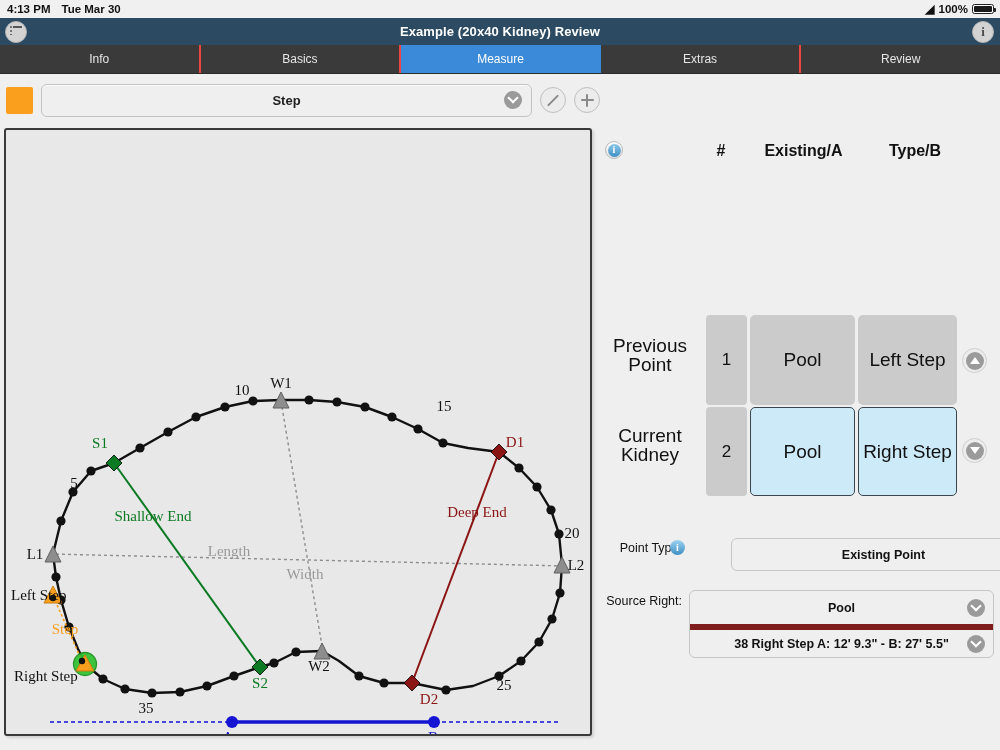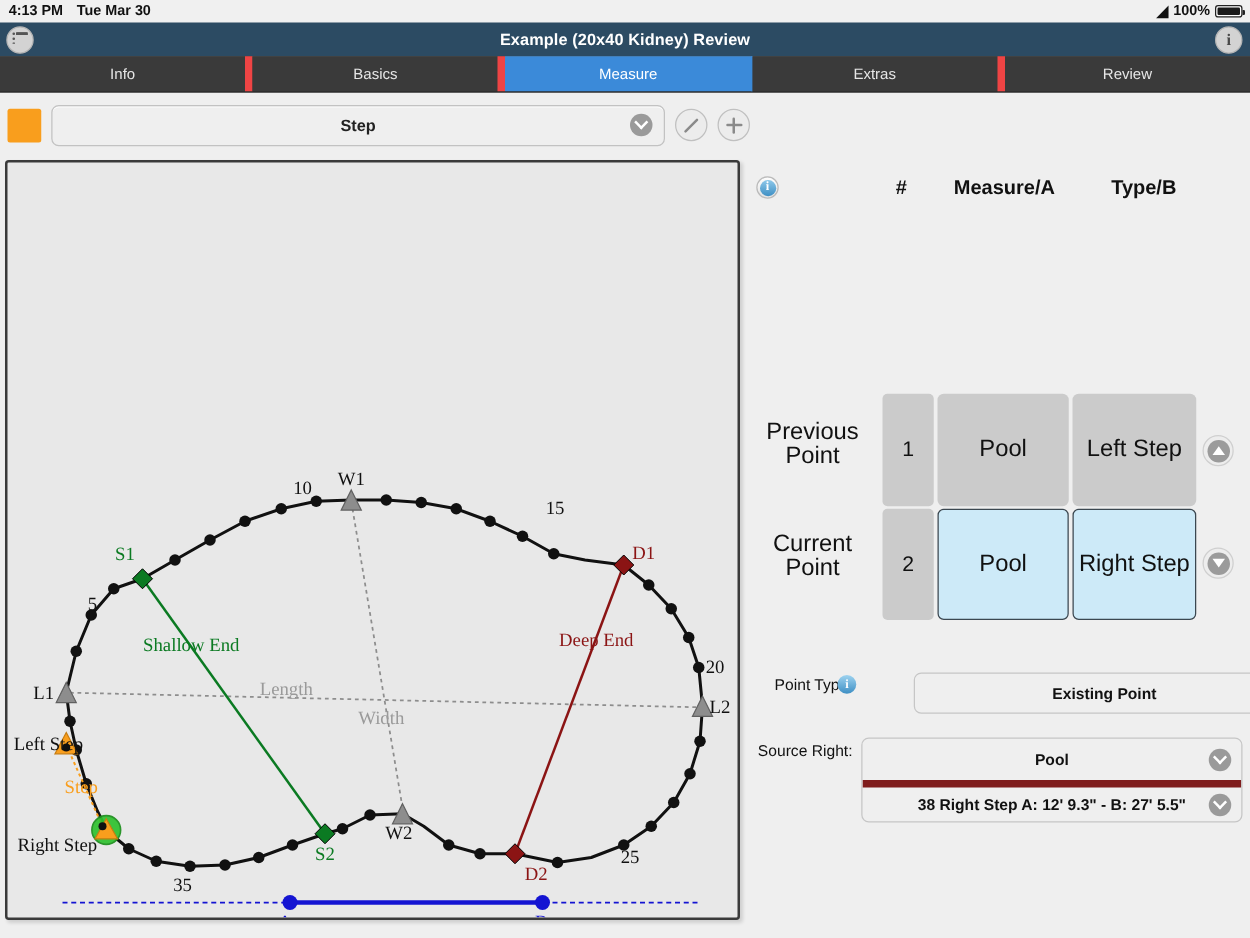--- a/index.html
+++ b/index.html
@@ -65,21 +65,21 @@
   .i-glyph{ font-family:"Liberation Serif",serif; font-weight:bold; font-size:13px; color:#4a4a4a; line-height:1;}
 
   
   #tab-bar{
     position:absolute; left:0; top:45px; width:1000px; height:29px;
     background:#3a3a3a; display:flex; border-bottom:1px solid #2a2a2a;
   }
   .tab{
     flex:1 1 0; display:flex; align-items:center; justify-content:center;
     color:#e6e6e6; font-size:12px; font-weight:normal;
-    border-right:6px solid #ef4444; background:#3a3a3a; cursor:default;
+    border-right:2px solid #ef4444; background:#3a3a3a; cursor:default;
   }
   .tab:last-child{ border-right:none; }
   .tab.selected{ background:#3b8ad9; color:#fff; border-right:1px solid #3b8ad9; }
 
   
   #feature-toolbar{
     position:absolute; left:0; top:74px; width:600px; height:52px;
     display:flex; align-items:center;
   }
   #color-swatch{
@@ -395,25 +395,25 @@
   </svg>
 </div>
 
 <div id="right-panel">
 
   <div id="info-table-icon">
     <span class="dot">i</span>
   </div>
 
   <div class="col-head" id="head-num">#</div>
-  <div class="col-head" id="head-feature">Measure/A</div>
+  <div class="col-head" id="head-feature">Existing/A</div>
   <div class="col-head" id="head-point">Type/B</div>
 
   <div class="row-label" id="label-previous">Previous Point</div>
-  <div class="row-label" id="label-current">Current Point</div>
+  <div class="row-label" id="label-current">Current Kidney</div>
 
   <div class="cell num" id="cell-1-num">1</div>
   <div class="cell" id="cell-1-feature">Pool</div>
   <div class="cell" id="cell-1-point">Left Step</div>
 
   <div class="cell num" id="cell-2-num">2</div>
   <div class="cell active" id="cell-2-feature">Pool</div>
   <div class="cell active" id="cell-2-point">Right Step</div>
 
   <div class="nav-circle" id="btn-up">

